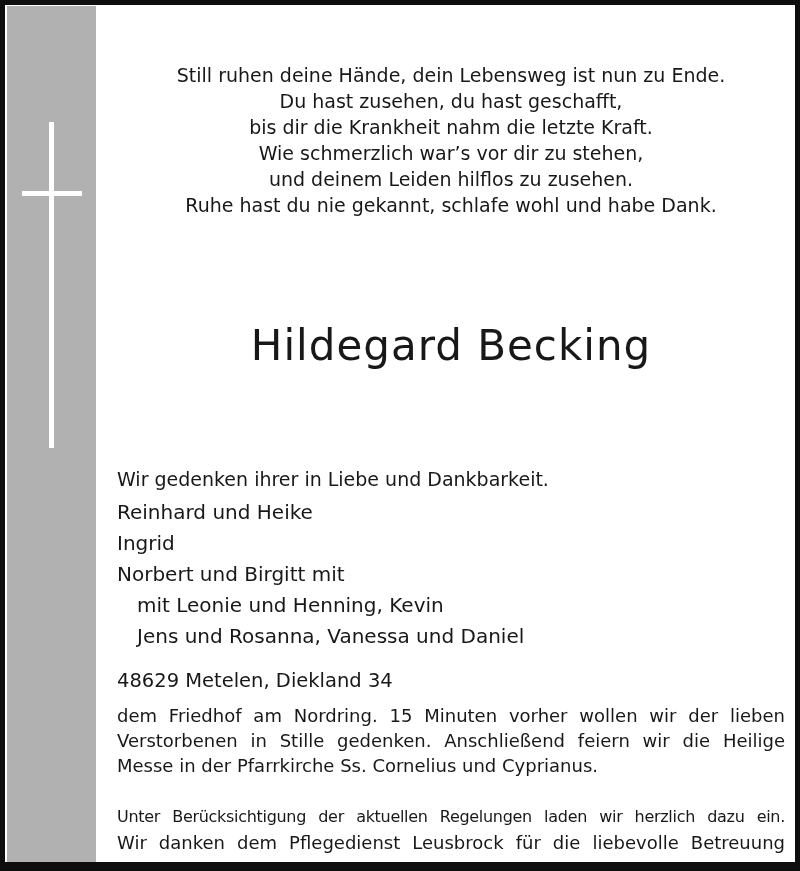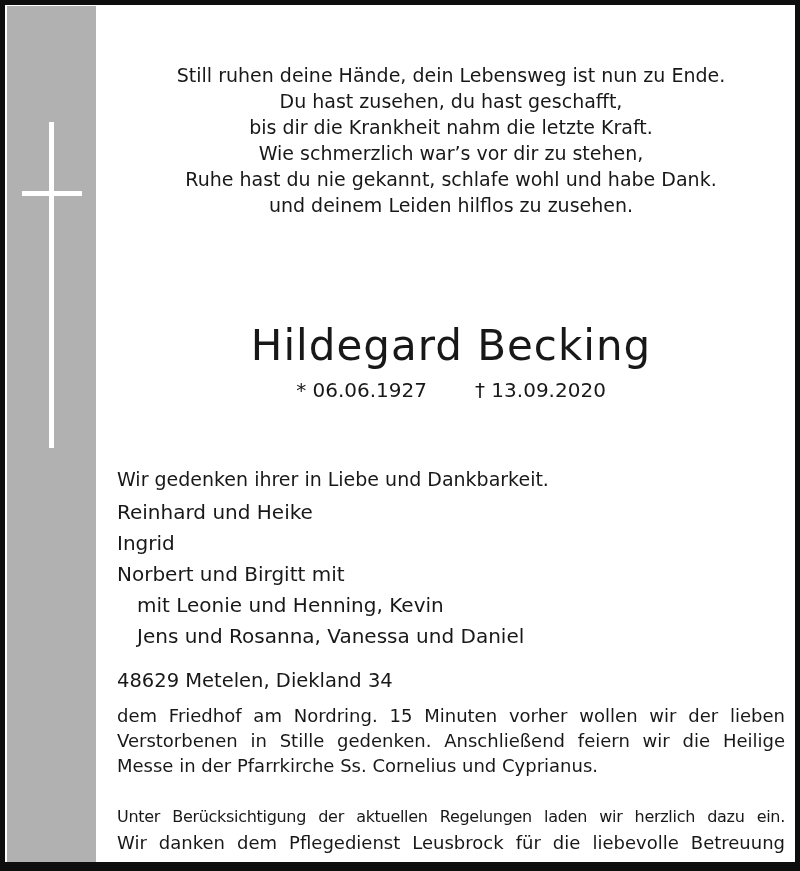--- a/index.html
+++ b/index.html
@@ -136,30 +136,27 @@
     </div>
   </div>
 
   <div class="content">
 
     <div class="poem">
       <div>Still ruhen deine Hände, dein Lebensweg ist nun zu Ende.</div>
       <div>Du hast zusehen, du hast geschafft,</div>
       <div>bis dir die Krankheit nahm die letzte Kraft.</div>
       <div>Wie schmerzlich war’s vor dir zu stehen,</div>
+      <div>und deinem Leiden hilflos zu zusehen.</div>
       <div>Ruhe hast du nie gekannt, schlafe wohl und habe Dank.</div>
-      <div>und deinem Leiden hilflos zu zusehen.</div>
     </div>
 
 
     <div class="name-block">
       <div class="deceased-name">Hildegard Becking</div>
-      <div class="dates">
-        <span class="birth">* 06.06.1927</span><span>† 13.09.2020</span>
-      </div>
     </div>
 
     <div class="remembrance">Wir gedenken ihrer in Liebe und Dankbarkeit.</div>
 
     <div class="mourners">
       <div>Reinhard und Heike</div>
       <div>Ingrid</div>
       <div>Norbert und Birgitt mit</div>
       <div class="indent">mit Leonie und Henning, Kevin</div>
       <div class="indent">Jens und Rosanna, Vanessa und Daniel</div>

